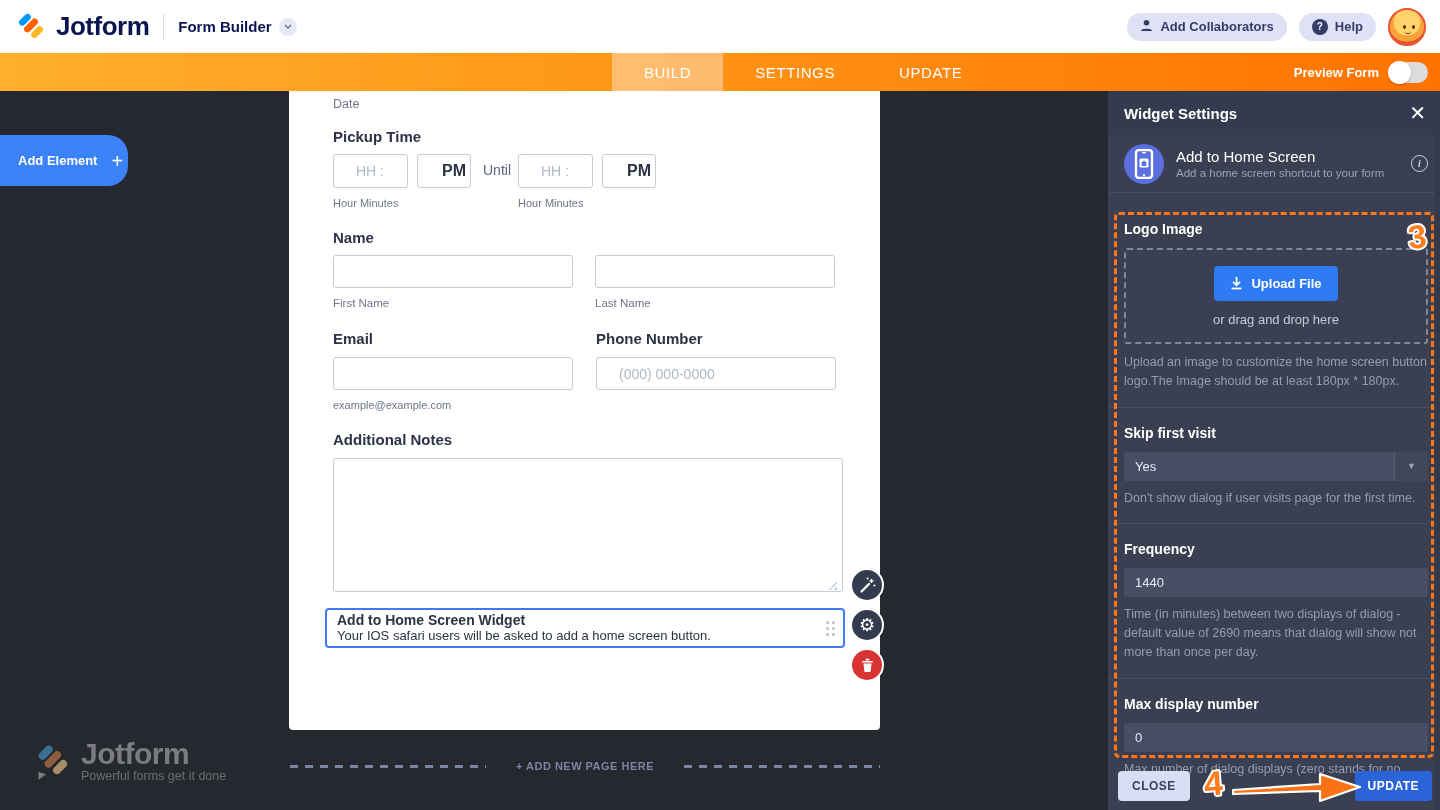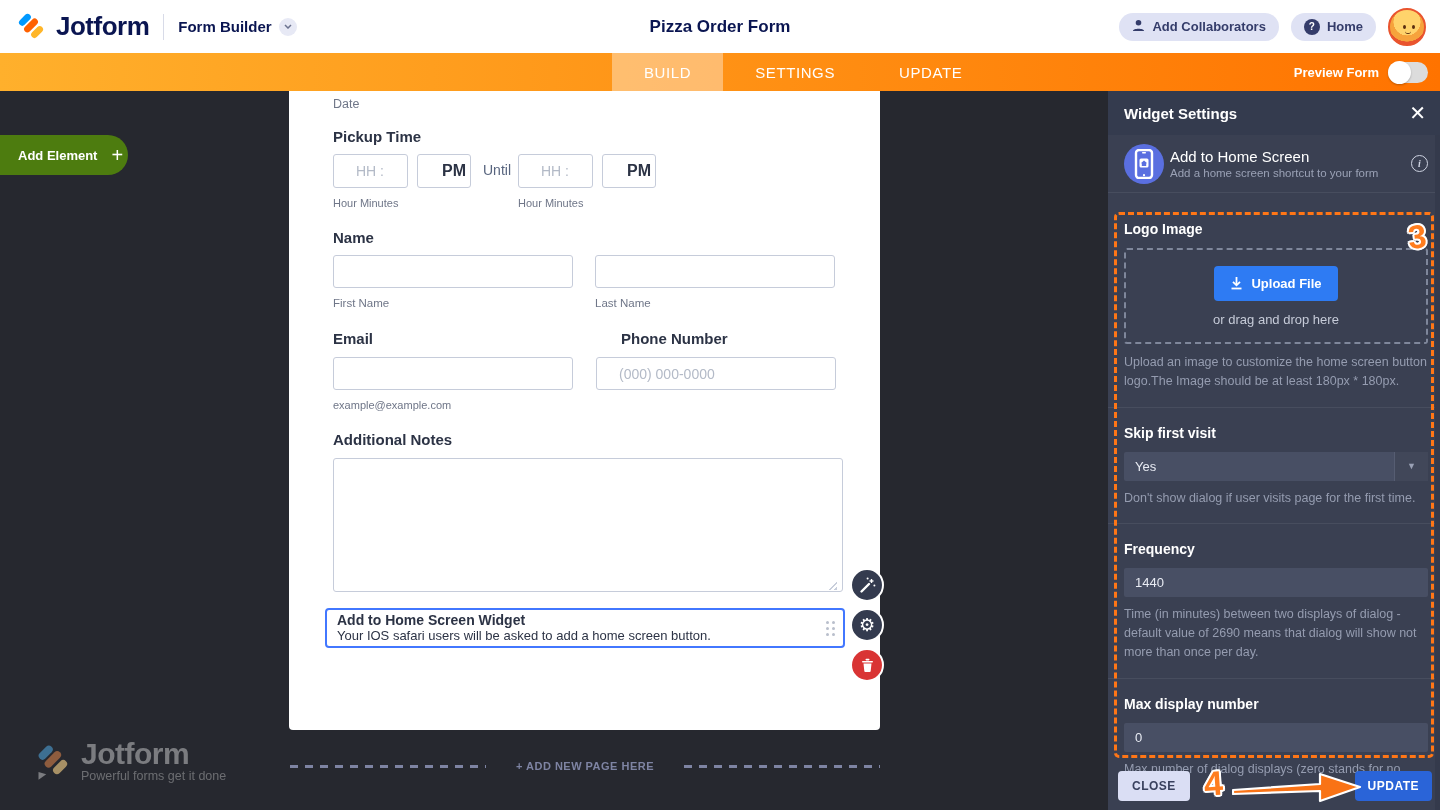--- a/index.html
+++ b/index.html
@@ -26,21 +26,21 @@
   .tabs { position:absolute; left:564px; display:flex; height:38px;padding-left:48px; }
   .tab { height:38px; display:flex; align-items:center; padding:0 32px; color:#ffffff; font-size:15px; letter-spacing:0.6px; cursor:pointer; }
   .tab.active { background:rgba(255,255,255,0.38); }
   .preview-wrap { margin-left:auto; display:flex; align-items:center; gap:9px; padding-right:12px; }
   .preview-label { color:#fff; font-size:13px; font-weight:bold; }
   .toggle { width:40px; height:21px; border-radius:11px; background:#dcdcdc; position:relative; cursor:pointer; }
   .toggle .knob { position:absolute; left:0; top:-1px; width:23px; height:23px; border-radius:50%; background:#ffffff; box-shadow:0 1px 2px rgba(0,0,0,0.25); }
 
   
   .main { position:absolute; top:91px; left:0; width:1440px; height:719px; background:#26282f; }
-  .add-element { position:absolute; top:44px; left:0; width:128px; height:40px; background:#4d7c0f; border:none; border-radius:0 20px 20px 0; color:#fff; font-size:13px; font-weight:bold; display:flex; align-items:center; gap:14px; padding-left:18px; cursor:pointer; font-family:inherit; }
+  .add-element { position:absolute; top:44px; left:0; width:128px; height:51px; background:#3b82f6; border:none; border-radius:0 20px 20px 0; color:#fff; font-size:13px; font-weight:bold; display:flex; align-items:center; gap:14px; padding-left:18px; cursor:pointer; font-family:inherit; }
   .plus-ic { font-size:20px; font-weight:normal; line-height:1; }
 
   
   .card { position:absolute; left:289px; top:0; width:591px; height:639px; background:#ffffff; border-radius:0 0 4px 4px; }
   .f-label { position:absolute; font-size:15px; font-weight:bold; color:#2c3345; }
   .f-sub { position:absolute; font-size:11.5px; color:#6f7688; }
   .f-input { position:absolute; border:1px solid #c6ccda; border-radius:3px; background:#fff; font-family:inherit; font-size:14px; color:#2c3345; padding:0 22px; }
   .f-input::placeholder { color:#b3bac7; }
   .sel-box { position:absolute; border:1px solid #c6ccda; border-radius:3px; background:#fff; display:flex; align-items:center; justify-content:space-between; padding:0 24px; font-size:16px; color:#2c3345; font-weight:bold; cursor:pointer; }
   .until { position:absolute; font-size:14px; color:#57647e; }
@@ -65,21 +65,21 @@
   .wm-tag { font-size:12.5px; color:#85888e; margin-top:2px; }
   .addpage-row { position:absolute; left:290px; top:669px; width:590px; display:flex; align-items:center; gap:30px; }
   .dashline { flex:1; height:3px; background:repeating-linear-gradient(90deg,#7e84a3 0 8px,transparent 8px 15px); }
   .addpage-label { font-size:11px; font-weight:bold; letter-spacing:0.5px; color:#7e84a3; white-space:nowrap; cursor:pointer; }
 
   
   .panel { position:absolute; top:91px; left:1108px; width:332px; height:719px; background:#3a4052; z-index:10; }
   .panel-header { height:44px; background:#343b4e; display:flex; align-items:center; justify-content:space-between; padding:0 14px 0 16px; }
   .panel-title { color:#fff; font-size:15px; font-weight:bold; }
   .x-btn { color:#fff; font-size:20px; line-height:1; cursor:pointer; background:none; border:none; font-family:inherit; }
-  .winfo { height:58px; display:flex; align-items:center; gap:6px; padding:0 12px 0 16px; border-bottom:1px solid rgba(255,255,255,0.07); }
+  .winfo { height:58px; display:flex; align-items:center; gap:12px; padding:0 12px 0 16px; border-bottom:1px solid rgba(255,255,255,0.07); }
   .wicon { width:40px; height:40px; border-radius:50%; background:#5a6fe0; display:flex; align-items:center; justify-content:center; flex:none; }
   .winfo-txt { flex:1; }
   .winfo-name { color:#fff; font-size:15px; }
   .winfo-desc { color:#9aa1b5; font-size:11.5px; margin-top:2px; }
   .info-ic { width:17px; height:17px; border-radius:50%; border:1.5px solid #cfd4e2; color:#cfd4e2; font-size:10px; font-weight:bold; display:flex; align-items:center; justify-content:center; cursor:pointer; flex:none; font-style:italic; font-family:"Liberation Serif",serif; }
 
   .sections { position:relative; }
   .sect { padding:17px 12px 16px 16px; border-bottom:1px solid rgba(255,255,255,0.07); }
   .sect:last-child { border-bottom:none; }
   .s-label { color:#fff; font-size:14px; font-weight:bold; margin-bottom:11px; }
@@ -106,21 +106,20 @@
   .anno-3 { left:1408px; top:218px; font-size:33px; transform:rotate(-6deg); }
   .anno-4 { left:1204px; top:764px; font-size:34px; transform:rotate(-4deg); }
   .anno-arrow { position:absolute; left:1232px; top:765px; z-index:21; pointer-events:none; }
 </style>
 </head>
 <body>
 
 <div class="stage">
 
   <div class="header">
-    <div class="page-title">Pizza Order Form</div>
     <div class="brand-wrap">
       <span>
         <svg width="30" height="30" viewBox="0 0 32 32">
           <rect x="2" y="7" width="15" height="7" rx="3.5" fill="#0099ff" transform="rotate(-45 9.5 10.5)"></rect>
           <rect x="7" y="13" width="18" height="7" rx="3.5" fill="#ff6100" transform="rotate(-45 16 16.5)"></rect>
           <rect x="15" y="20" width="15" height="7" rx="3.5" fill="#ffb629" transform="rotate(-45 22.5 23.5)"></rect>
         </svg>
       </span>
       <span class="brand-text">Jotform</span>
     </div>
@@ -138,21 +137,21 @@
         <span>
           <svg width="13" height="13" viewBox="0 0 14 14">
               <circle cx="7" cy="4" r="3" fill="#343c6a"></circle>
               <path d="M1 13 C1 9.5 13 9.5 13 13 Z" fill="#343c6a"></path>
             </svg>
         </span>
         <span>Add Collaborators</span>
       </button>
       <button class="pill-btn">
         <span class="q-circle">?</span>
-        <span>Home</span>
+        <span>Help</span>
       </button>
       <div class="avatar">
         <span class="eye" style="left:13px"></span>
         <span class="eye" style="left:22px"></span>
         <span class="mouth"></span>
       </div>
     </div>
   </div>
 
   <div class="navbar">
@@ -198,21 +197,21 @@
       <div class="f-sub" style="left:44px; top:106px; font-size:11px;">Hour Minutes</div>
       <div class="f-sub" style="left:229px; top:106px; font-size:11px;">Hour Minutes</div>
 
       <div class="f-label" style="left:44px; top:138px;">Name</div>
       <input class="f-input" style="left: 44px; top: 164px; width: 240px; height: 33px;">
       <input class="f-input" style="left: 306px; top: 164px; width: 240px; height: 33px;">
       <div class="f-sub" style="left:44px; top:206px;">First Name</div>
       <div class="f-sub" style="left:306px; top:206px;">Last Name</div>
 
       <div class="f-label" style="left:44px; top:239px;">Email</div>
-      <div class="f-label" style="left:307px; top:239px;margin-left:25px;">Phone Number</div>
+      <div class="f-label" style="left:307px; top:239px;">Phone Number</div>
       <input class="f-input" style="left: 44px; top: 266px; width: 240px; height: 33px;">
       <input class="f-input" style="left: 307px; top: 266px; width: 240px; height: 33px;" placeholder="(000) 000-0000">
       <div class="f-sub" style="left:44px; top:308px; font-size:11px;">example@example.com</div>
 
       <div class="f-label" style="left:44px; top:340px;">Additional Notes</div>
       <textarea class="notes-area" style=""></textarea>
       <div class="resize-grip"></div>
 
       <div class="widget-box">
         <div class="wt">Add to Home Screen Widget</div>

